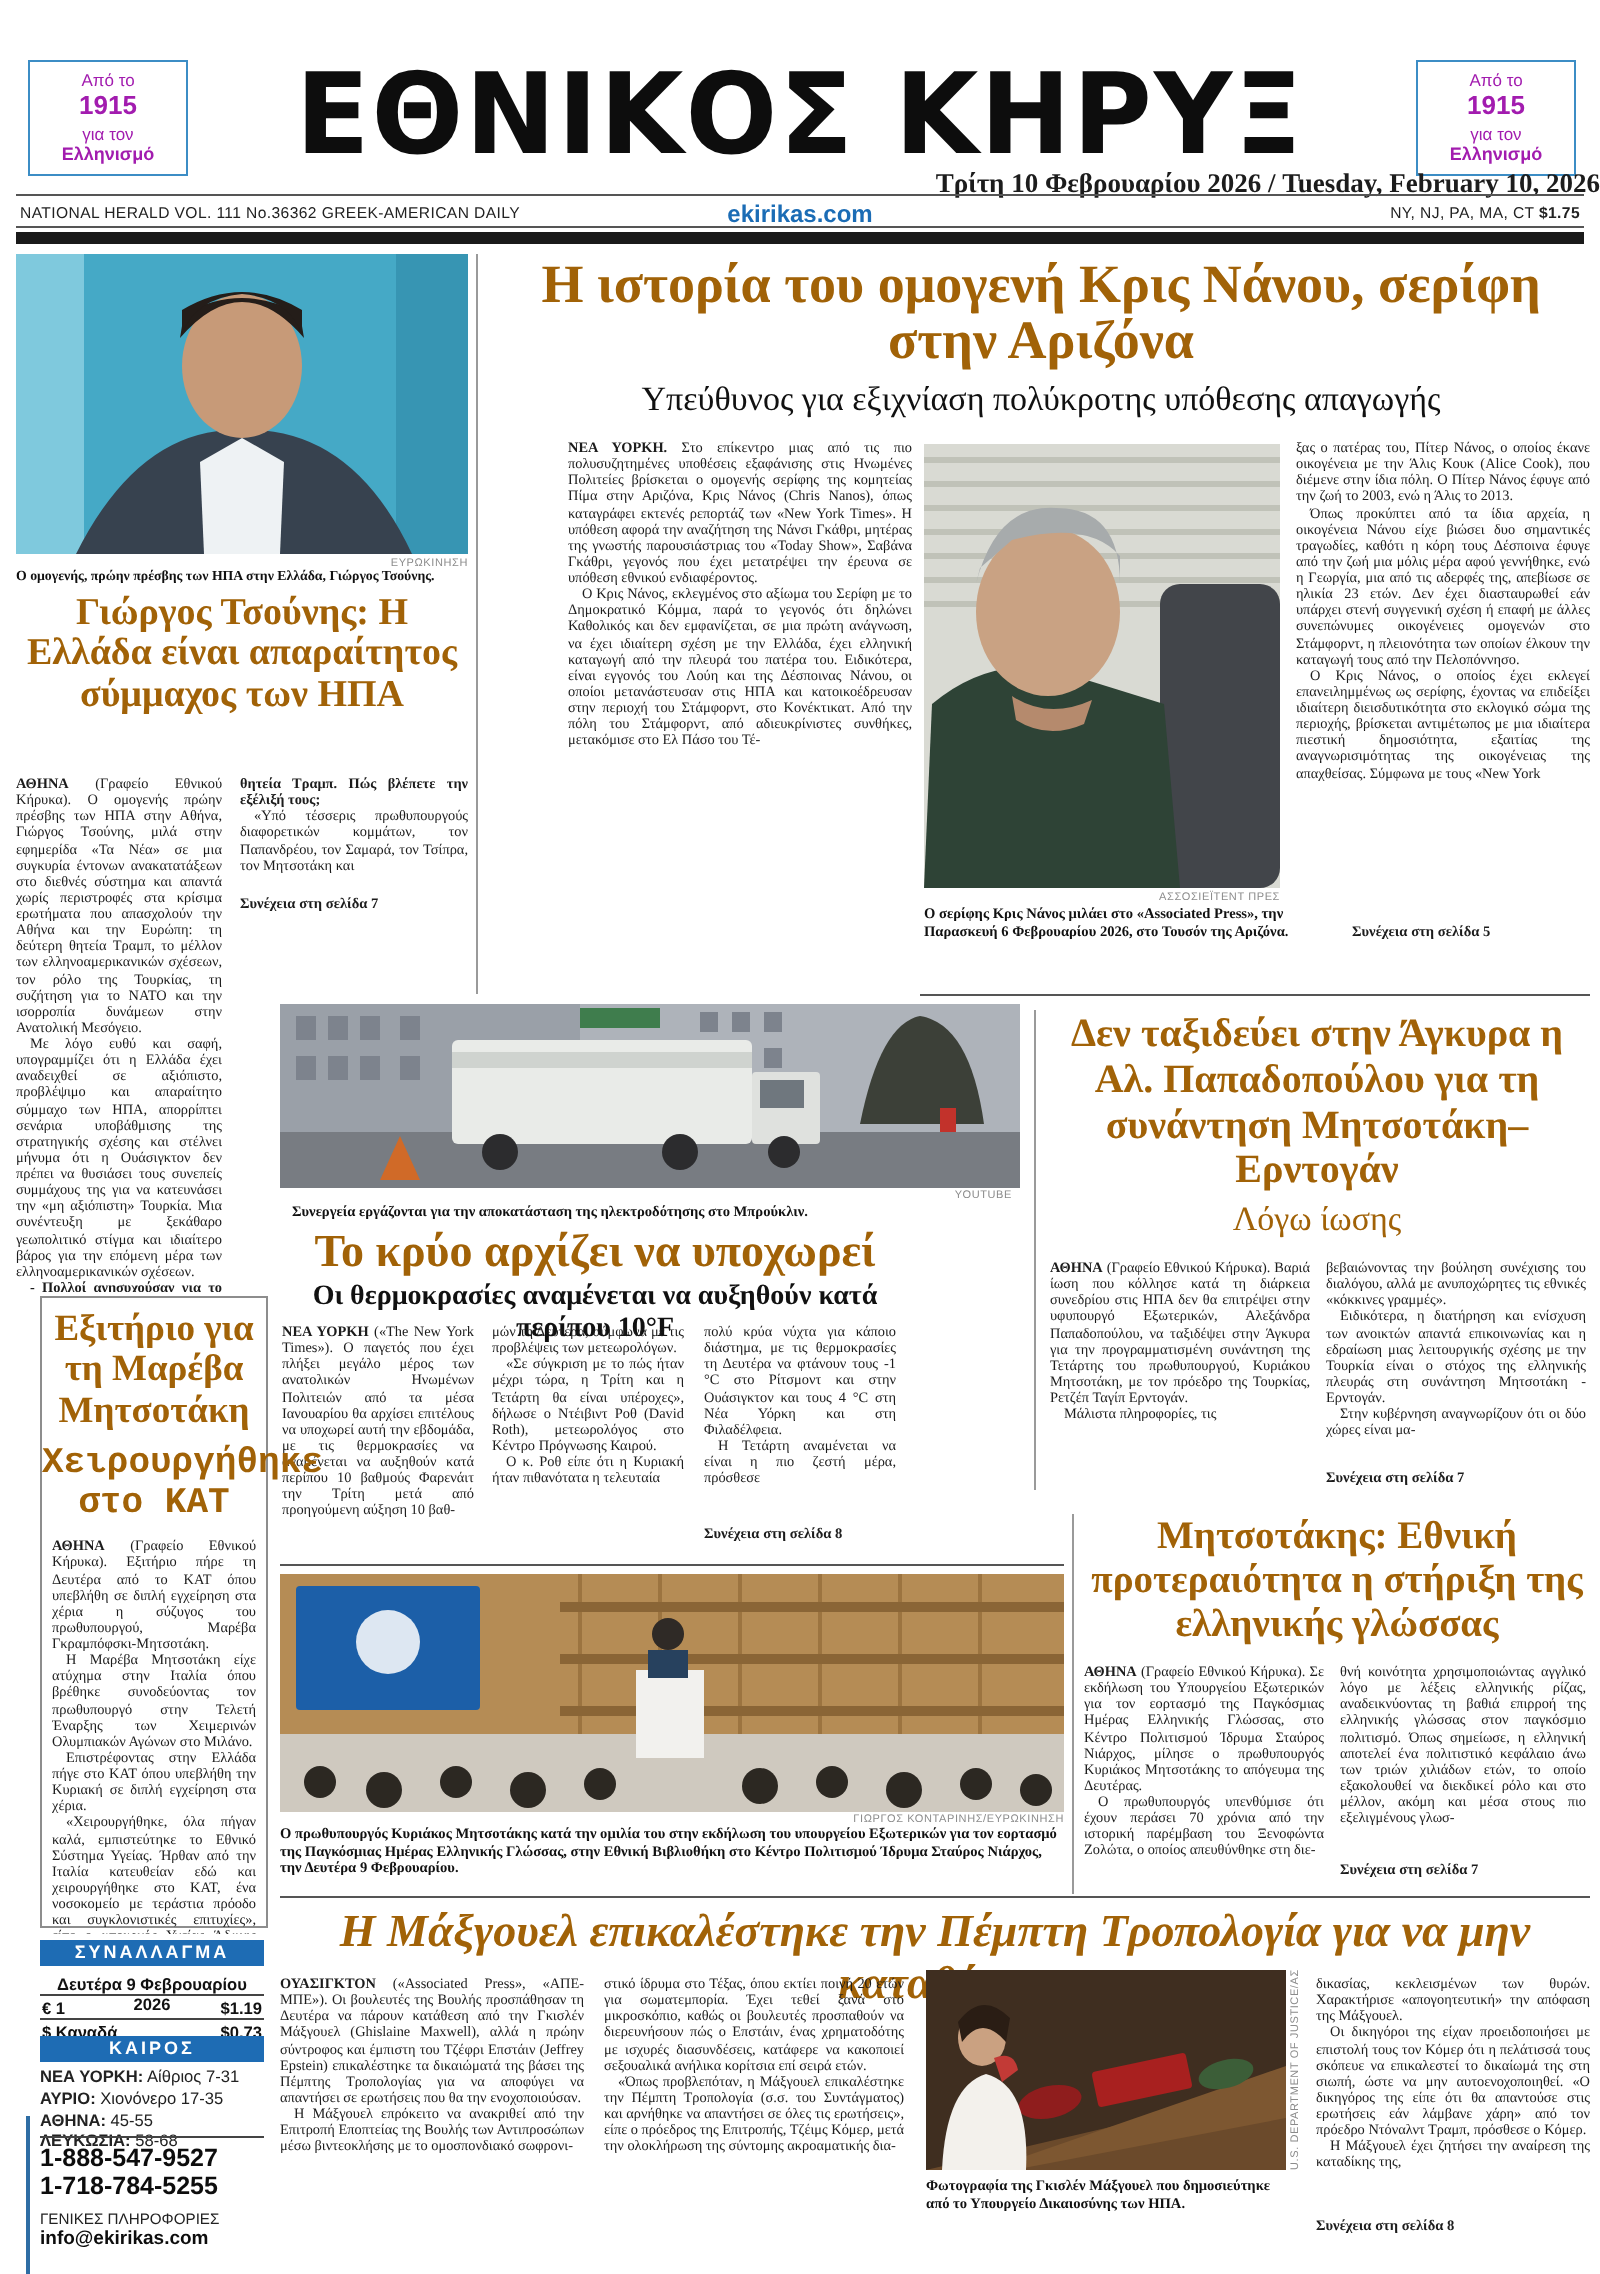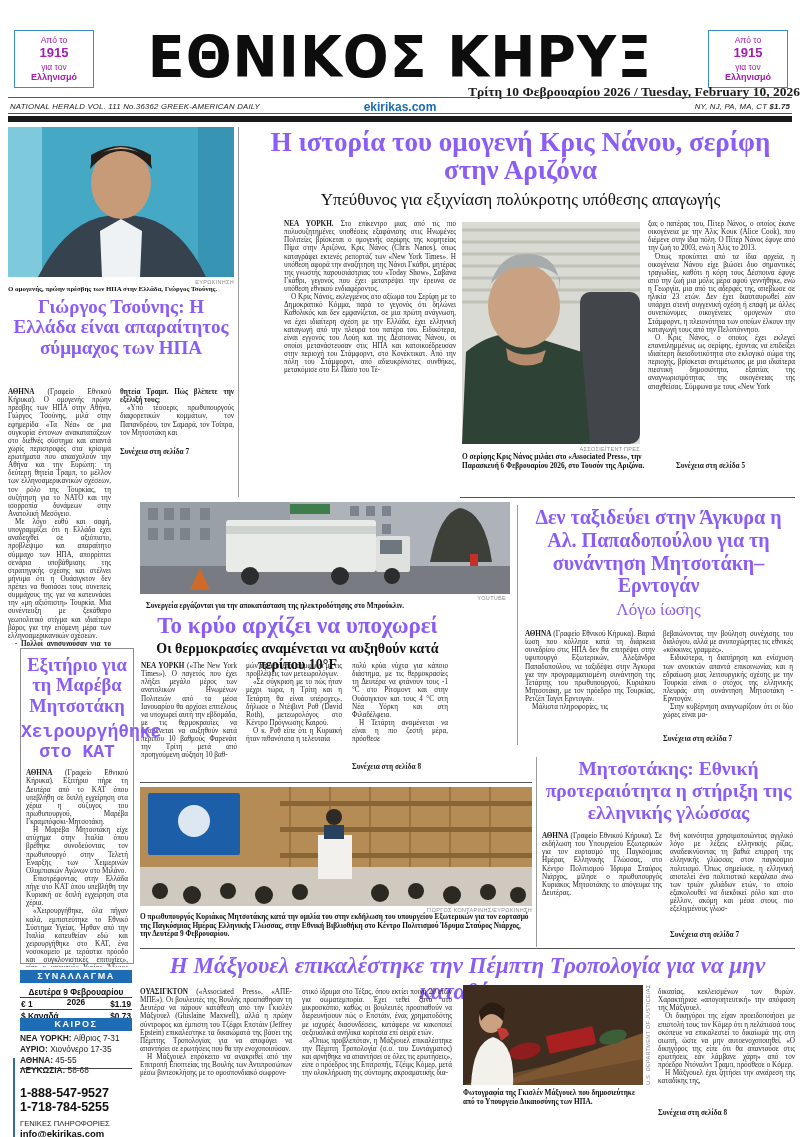--- a/index.html
+++ b/index.html
@@ -8,27 +8,27 @@
   .abs{position:absolute;}
   
   .badge{border:1px solid #3c8dc5;text-align:center;font-family:"Liberation Sans",sans-serif;color:#a21caf;
          display:flex;flex-direction:column;justify-content:center;line-height:1.25;}
   .badge .s{font-size:8.5px;}
   .badge .y{font-size:13px;font-weight:bold;}
   .badge .b{font-size:9px;font-weight:bold;}
   .mast-title{font-family:"DejaVu Sans","Liberation Sans",sans-serif;font-weight:900;font-size:54px;
               letter-spacing:1px;text-align:center;color:#0d0d0d;white-space:nowrap;transform:scaleY(1.04);}
   .dateline{font-size:13.5px;font-weight:bold;text-align:right;}
-  .inforow{font-family:"Liberation Sans",sans-serif;font-size:7.8px;color:#222;letter-spacing:.2px;font-style:italic;}
+  .inforow{font-family:"Liberation Sans",sans-serif;font-size:7.8px;color:#222;letter-spacing:.2px;}
   .website{font-family:"Liberation Sans",sans-serif;font-weight:bold;font-size:12px;color:#1b6cb5;text-align:center;}
   .rule{background:#1a1a1a;}
   .grayrule{background:#555;}
   .vline{background:#9a9a9a;}
   
-  .hl{font-weight:bold;text-align:center;color:#8b5cf6;}
+  .hl{font-weight:bold;text-align:center;color:#a16207;}
   .sub{text-align:center;color:#111;}
   .bcol{font-size:7.2px;line-height:1.13;text-align:justify;overflow:hidden;}
   .bcol p{margin:0;text-indent:7px;}
   .bcol p.f{text-indent:0;}
   .bcol p.q{font-weight:bold;}
   .lead{font-weight:bold;}
   .cap{font-size:7.3px;line-height:1.18;font-weight:bold;color:#111;}
   .credit{font-family:"Liberation Sans",sans-serif;font-size:5.5px;color:#8b8b8b;text-align:right;letter-spacing:.3px;}
   .vcredit{font-family:"Liberation Sans",sans-serif;font-size:5.5px;color:#8b8b8b;letter-spacing:.3px;
            writing-mode:vertical-rl;transform:rotate(180deg);white-space:nowrap;overflow:hidden;}
@@ -254,20 +254,21 @@
       </g>
     </svg>
   </div>
   <div class="abs credit" style="left:140px;top:907px;width:392px;">ΓΙΩΡΓΟΣ ΚΟΝΤΑΡΙΝΗΣ/ΕΥΡΩΚΙΝΗΣΗ</div>
   <div class="abs cap" style="left:140px;top:913px;width:392px;">Ο πρωθυπουργός Κυριάκος Μητσοτάκης κατά την ομιλία του στην εκδήλωση του υπουργείου Εξωτερικών για τον εορτασμό της Παγκόσμιας Ημέρας Ελληνικής Γλώσσας, στην Εθνική Βιβλιοθήκη στο Κέντρο Πολιτισμού Ίδρυμα Σταύρος Νιάρχος, την Δευτέρα 9 Φεβρουαρίου.</div>
 
   <div class="abs vline" style="left:536px;top:757px;width:1px;height:190px;"></div>
   <div class="abs hl" style="left:542px;top:758px;width:253px;font-size:19.5px;line-height:1.12;">Μητσοτάκης: Εθνική προτεραιότητα η στήριξη της ελληνικής γλώσσας</div>
   <div class="abs bcol" style="left:542px;top:832px;width:120px;height:112px;">
     <p class="f"><span class="lead">ΑΘΗΝΑ</span> <span>(Γραφείο Εθνικού Κήρυκα). Σε εκδήλωση του Υπουργείου Εξωτερικών για τον εορτασμό της Παγκόσμιας Ημέρας Ελληνικής Γλώσσας, στο Κέντρο Πολιτισμού Ίδρυμα Σταύρος Νιάρχος, μίλησε ο πρωθυπουργός Κυριάκος Μητσοτάκης το απόγευμα της Δευτέρας.</span></p>
+    <p>Ο πρωθυπουργός υπενθύμισε ότι έχουν περάσει 70 χρόνια από την ιστορική παρέμβαση του Ξενοφώντα Ζολώτα, ο οποίος απευθύνθηκε στη διε-</p>
   </div>
   <div class="abs bcol" style="left:670px;top:832px;width:123px;height:95px;">
     <p class="f">θνή κοινότητα χρησιμοποιώντας αγγλικό λόγο με λέξεις ελληνικής ρίζας, αναδεικνύοντας τη βαθιά επιρροή της ελληνικής γλώσσας στον παγκόσμιο πολιτισμό. Όπως σημείωσε, η ελληνική αποτελεί ένα πολιτιστικό κεφάλαιο άνω των τριών χιλιάδων ετών, το οποίο εξακολουθεί να διεκδικεί ρόλο και στο μέλλον, ακόμη και μέσα στους πιο εξελιγμένους γλωσ-</p>
   </div>
   <div class="abs cont" style="left:670px;top:930px;width:123px;">Συνέχεια στη σελίδα 7</div>
 
   <div class="abs grayrule" style="left:140px;top:948px;width:655px;height:1px;"></div>
   <div class="abs hl" style="left:140px;top:953px;width:655px;font-size:23px;font-style:italic;">Η Μάξγουελ επικαλέστηκε την Πέμπτη Τροπολογία για να μην καταθέσει</div>
   <div class="abs bcol" style="left:140px;top:988px;width:152px;height:144px;">
     <p class="f"><span class="lead">ΟΥΑΣΙΓΚΤΟΝ</span> <span>(«Associated Press», «ΑΠΕ-ΜΠΕ»). Οι βουλευτές της Βουλής προσπάθησαν τη Δευτέρα να πάρουν κατάθεση από την Γκισλέν Μάξγουελ (Ghislaine Maxwell), αλλά η πρώην σύντροφος και έμπιστη του Τζέφρι Επστάιν (Jeffrey Epstein) επικαλέστηκε τα δικαιώματά της βάσει της Πέμπτης Τροπολογίας για να αποφύγει να απαντήσει σε ερωτήσεις που θα την ενοχοποιούσαν.</span></p>
@@ -312,21 +313,21 @@
       <span>$0.73</span>
     </div>
   </div>
   <div class="abs bluebar" style="left:20px;top:1018px;width:112px;height:13px;">ΚΑΙΡΟΣ</div>
   <div class="abs" style="left:20px;top:1034px;width:112px;">
     <div class="wline"><b>ΝΕΑ ΥΟΡΚΗ:</b> <span>Αίθριος 7-31</span></div>
     <div class="wline"><b>ΑΥΡΙΟ:</b> <span>Χιονόνερο 17-35</span></div>
     <div class="wline"><b>ΑΘΗΝΑ:</b> <span>45-55</span></div>
     <div class="wline"><b>ΛΕΥΚΩΣΙΑ:</b> <span>58-68</span></div>
   </div>
-  <div class="abs" style="left:20px;top:1068px;width:112px;border-top:1px solid #444;padding-top:18px;">
+  <div class="abs" style="left:20px;top:1068px;width:112px;border-top:1px solid #444;padding-top:4px;">
     <div class="phone">1-888-547-9527</div>
     <div class="phone">1-718-784-5255</div>
     <div class="geninfo" style="margin-top:4px;">ΓΕΝΙΚΕΣ ΠΛΗΡΟΦΟΡΙΕΣ</div>
     <div class="email">info@ekirikas.com</div>
   </div>
   <div class="abs" style="left:13px;top:1058px;width:2px;height:79px;background:#2e6da4;"></div>
 
 </div>
 
 </body></html>

